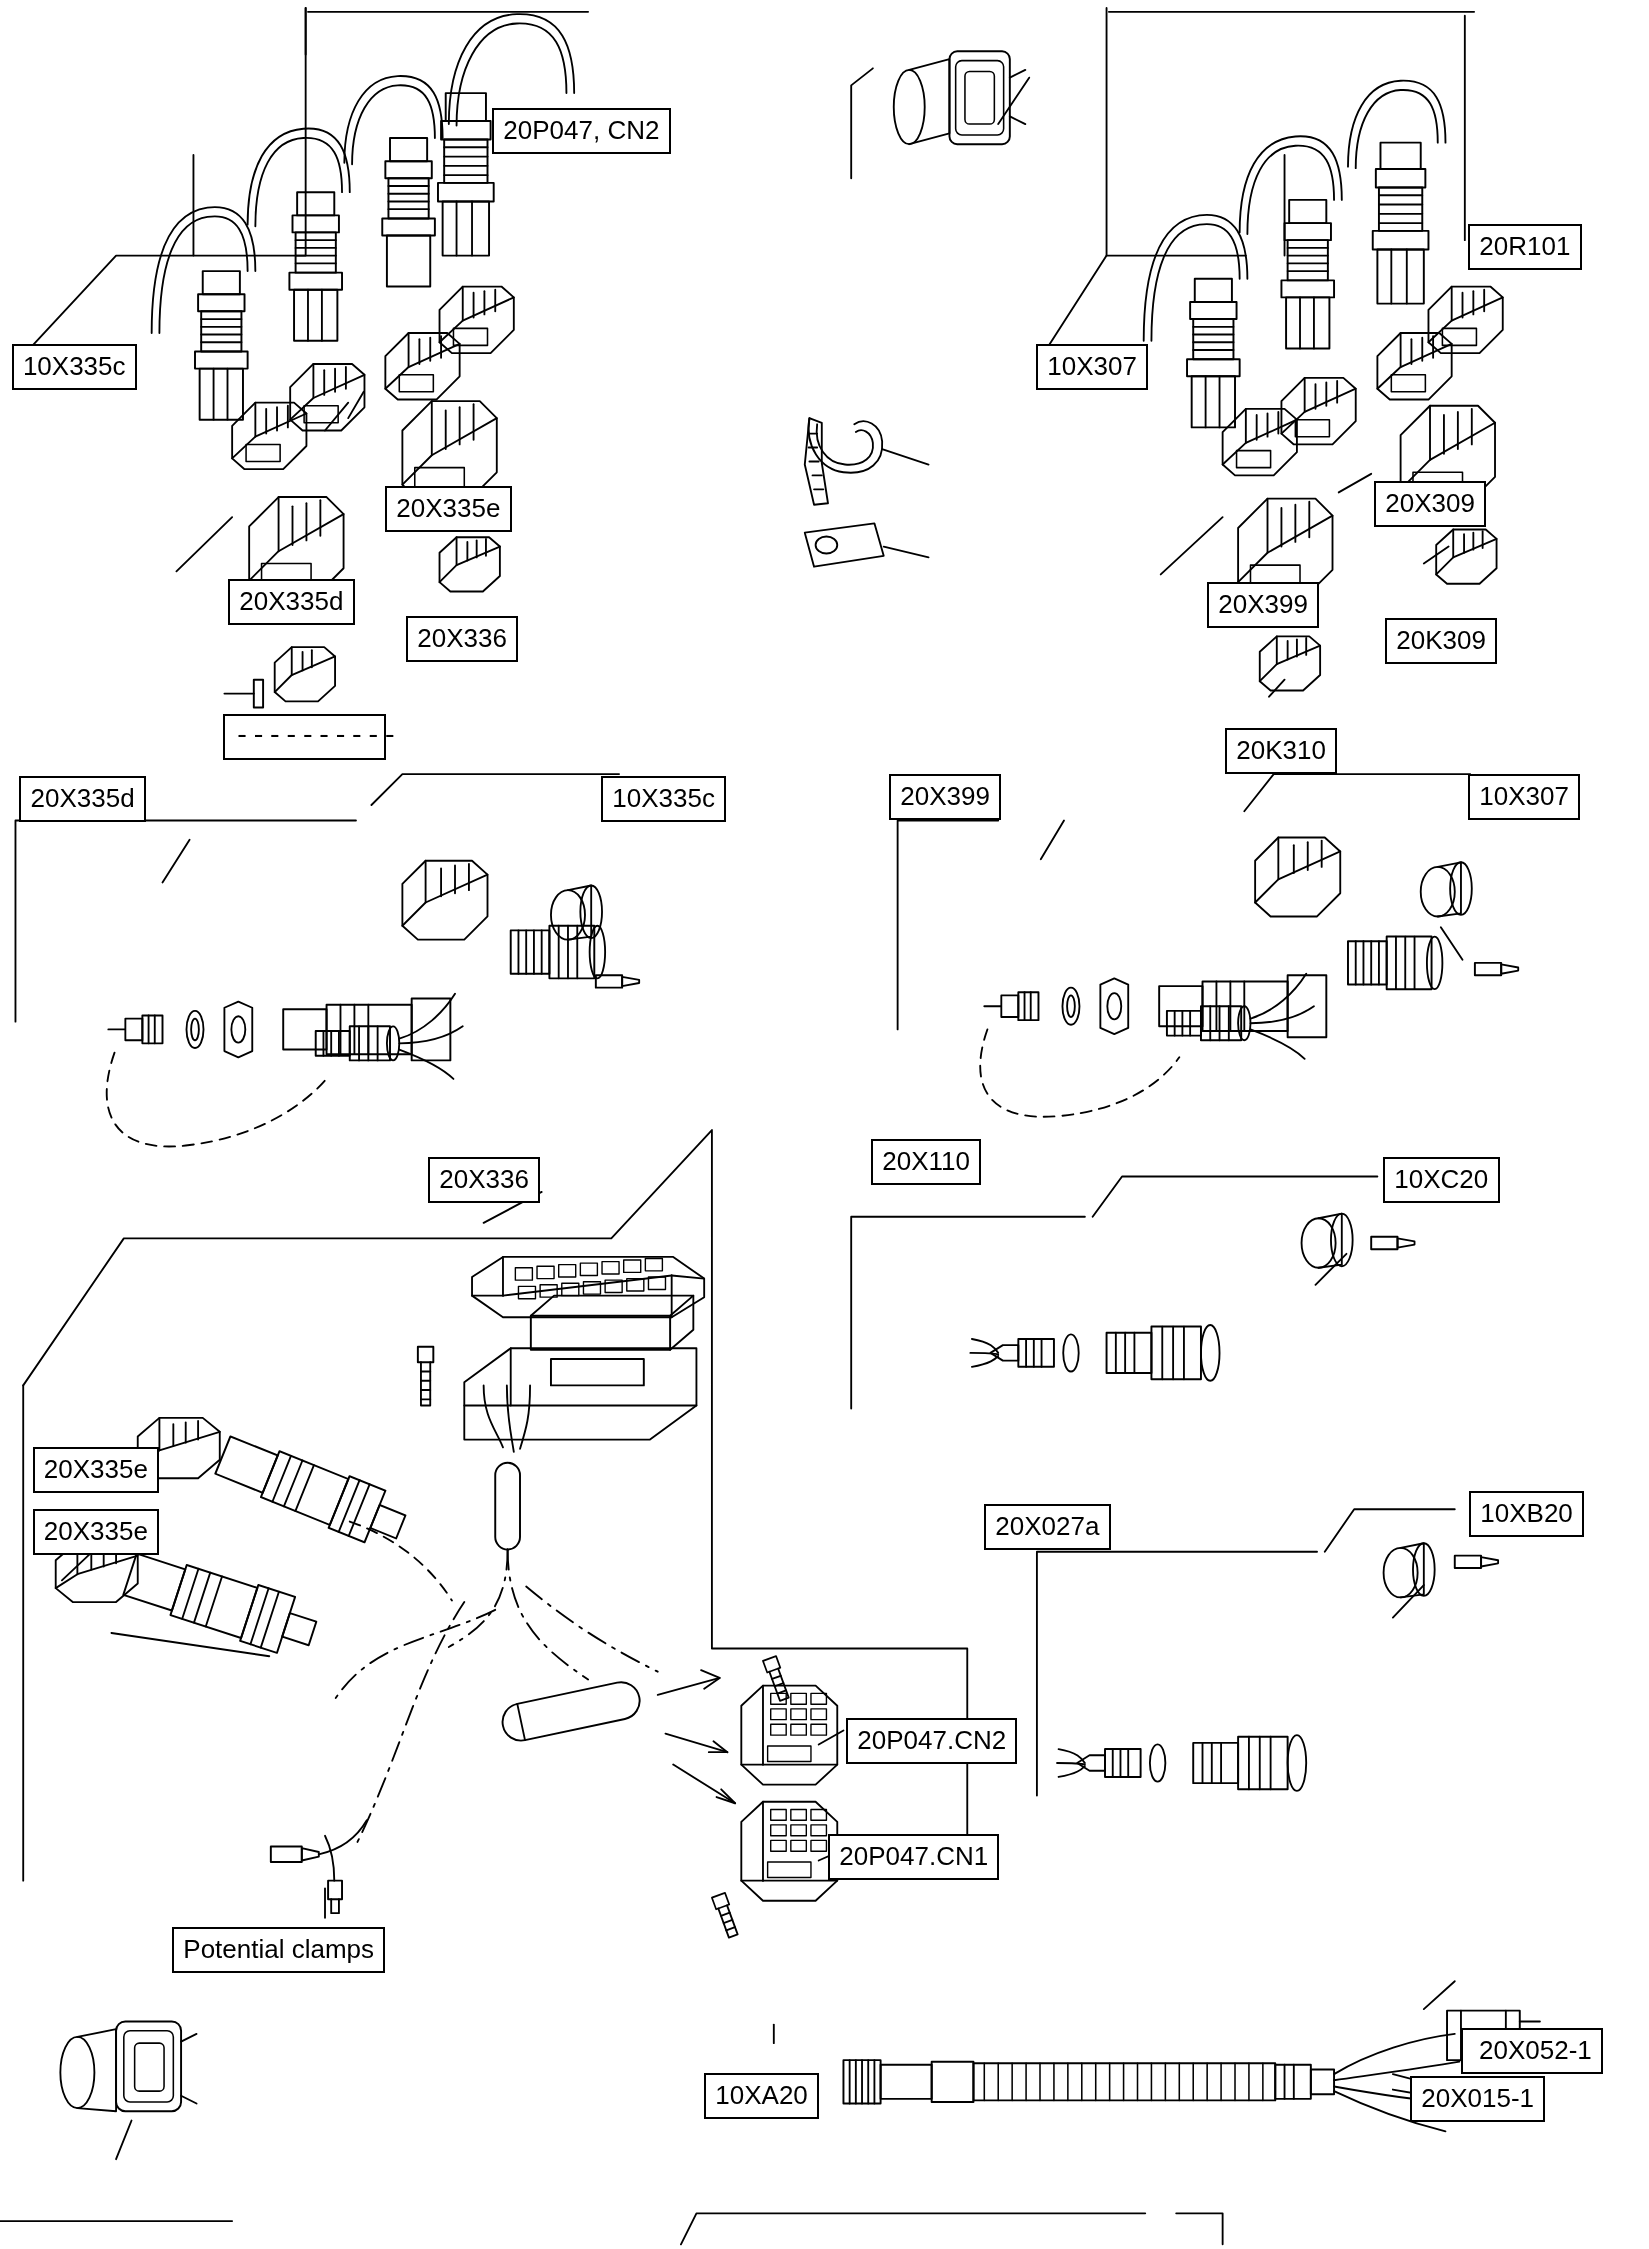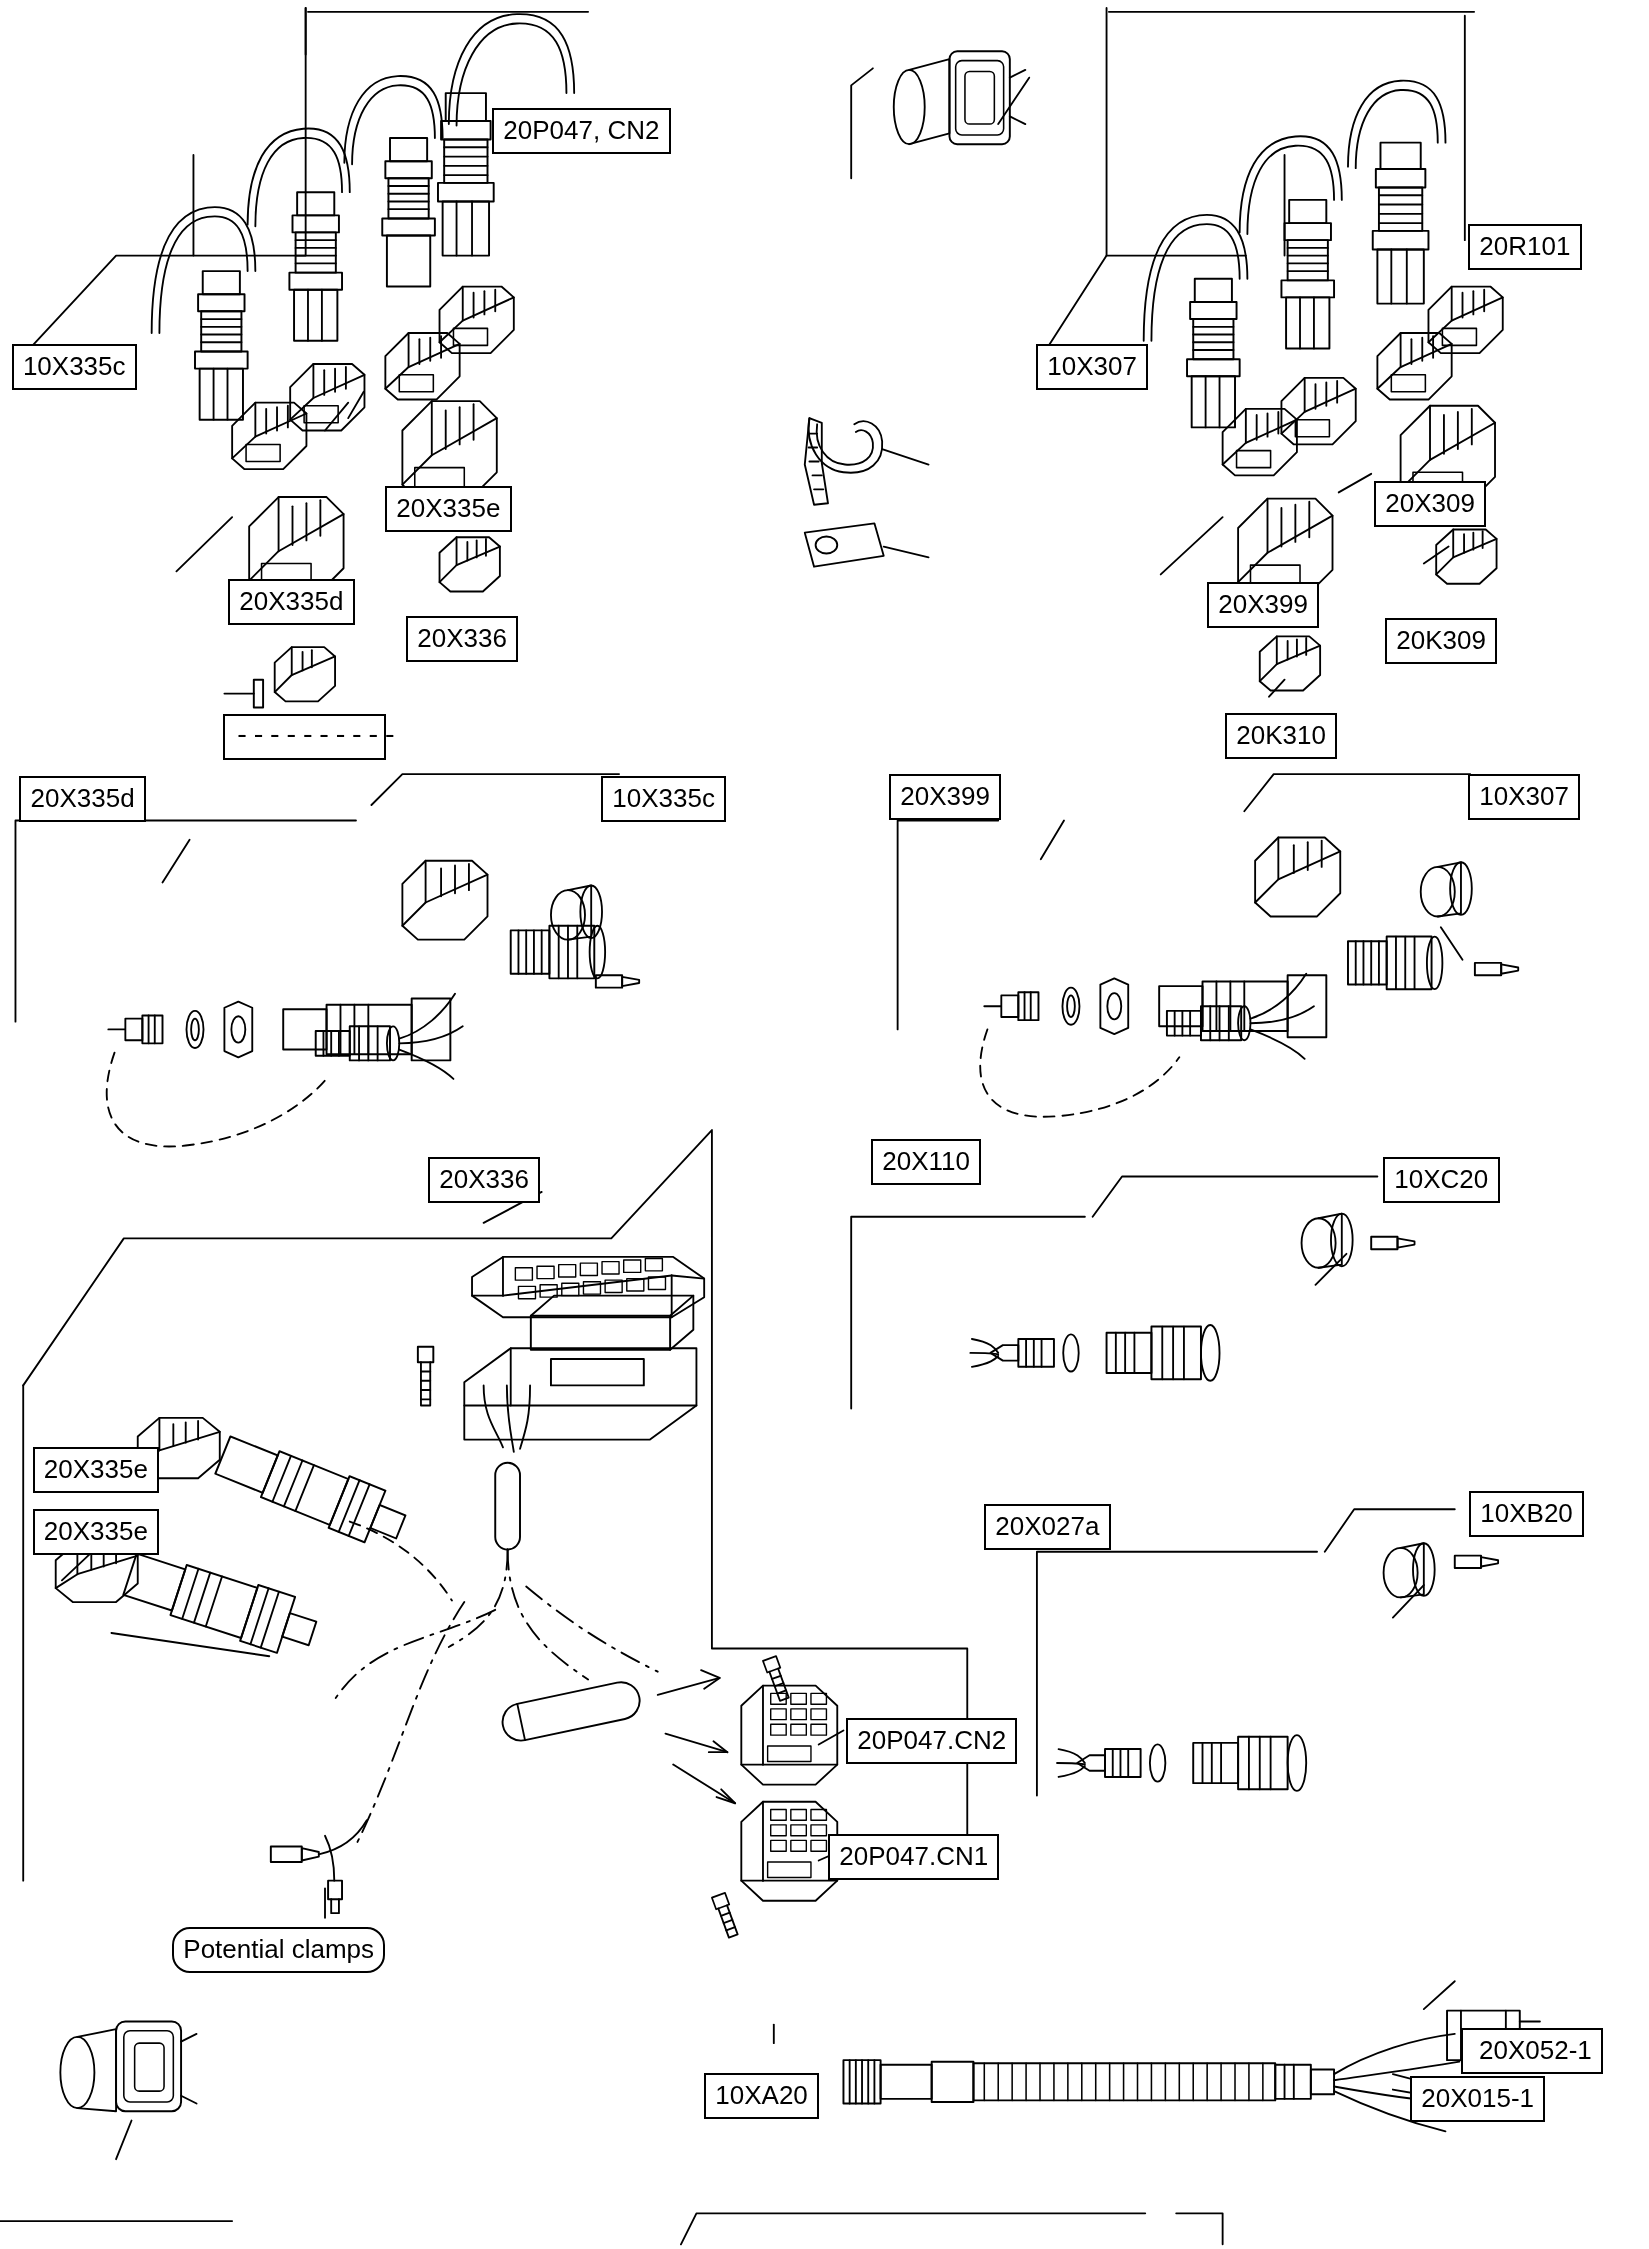--- a/index.html
+++ b/index.html
@@ -840,33 +840,33 @@
   <div class="label" style="left:1468px; top:224px;"><span>20R101</span></div>
   <div class="label" style="left:11.6px; top:344px;"><span>10X335c</span></div>
   <div class="label" style="left:1036px; top:344px;"><span>10X307</span></div>
   <div class="label" style="left:385px; top:486px;"><span>20X335e</span></div>
   <div class="label" style="left:1374px; top:481px;text-align:right;"><span>20X309</span></div>
   <div class="label" style="left:228px; top:579px;"><span>20X335d</span></div>
   <div class="label" style="left:1207px; top:582px;"><span>20X399</span></div>
   <div class="label" style="left:406px; top:616px;"><span>20X336</span></div>
   <div class="label" style="left:1385px; top:618px;"><span>20K309</span></div>
   <div class="label dashed" style="left:223px; top:714px; width:163px; text-align:center;"><span>----------</span></div>
-  <div class="label" style="left:1225px; top:713px;text-align:center;"><span>20K310</span></div>
+  <div class="label" style="left:1225px; top:728px;text-align:center;"><span>20K310</span></div>
   <div class="label" style="left:19.3px; top:776px;"><span>20X335d</span></div>
   <div class="label" style="left:601px; top:776px;"><span>10X335c</span></div>
   <div class="label" style="left:889px; top:774px;"><span>20X399</span></div>
   <div class="label" style="left:1468px; top:774px;"><span>10X307</span></div>
   <div class="label" style="left:871px; top:1139px;"><span>20X110</span></div>
   <div class="label" style="left:428px; top:1157px;"><span>20X336</span></div>
   <div class="label" style="left:1383px; top:1157px;"><span>10XC20</span></div>
   <div class="label" style="left:32.5px; top:1447px;"><span>20X335e</span></div>
   <div class="label" style="left:984px; top:1504px;"><span>20X027a</span></div>
   <div class="label" style="left:1469px; top:1491px;"><span>10XB20</span></div>
   <div class="label" style="left:32.5px; top:1509px;"><span>20X335e</span></div>
   <div class="label" style="left:846px; top:1718px;"><span>20P047.CN2</span></div>
   <div class="label" style="left:822px; top:1834px;margin-left:6px;"><span>20P047.CN1</span></div>
-  <div class="label" style="left:172px; top:1927px;border-radius:18px;"><span>Potential clamps</span></div>
+  <div class="label" style="left:172px; top:1927px;"><span>Potential clamps</span></div>
   <div class="label" style="left:1461px; top:2028px;padding-left:16px;"><span>20X052-1</span></div>
   <div class="label" style="left:704px; top:2073px;"><span>10XA20</span></div>
   <div class="label" style="left:1410px; top:2076px;"><span>20X015-1</span></div>
 
 </div>
 
 
 </body></html>

